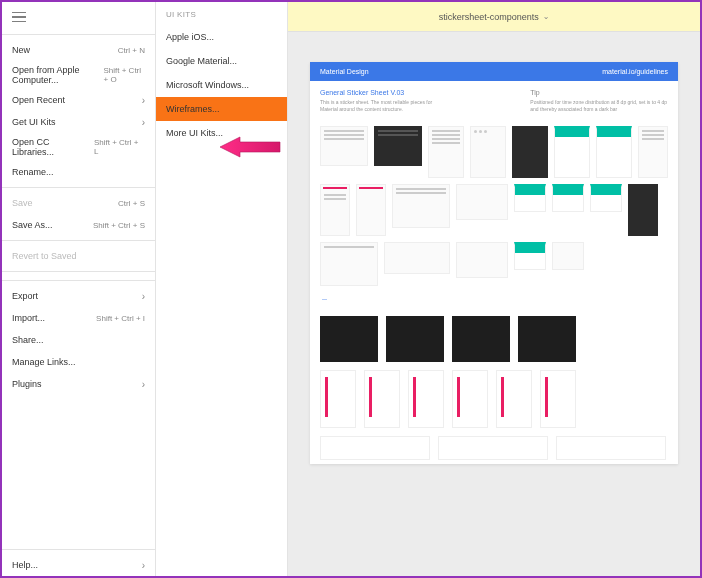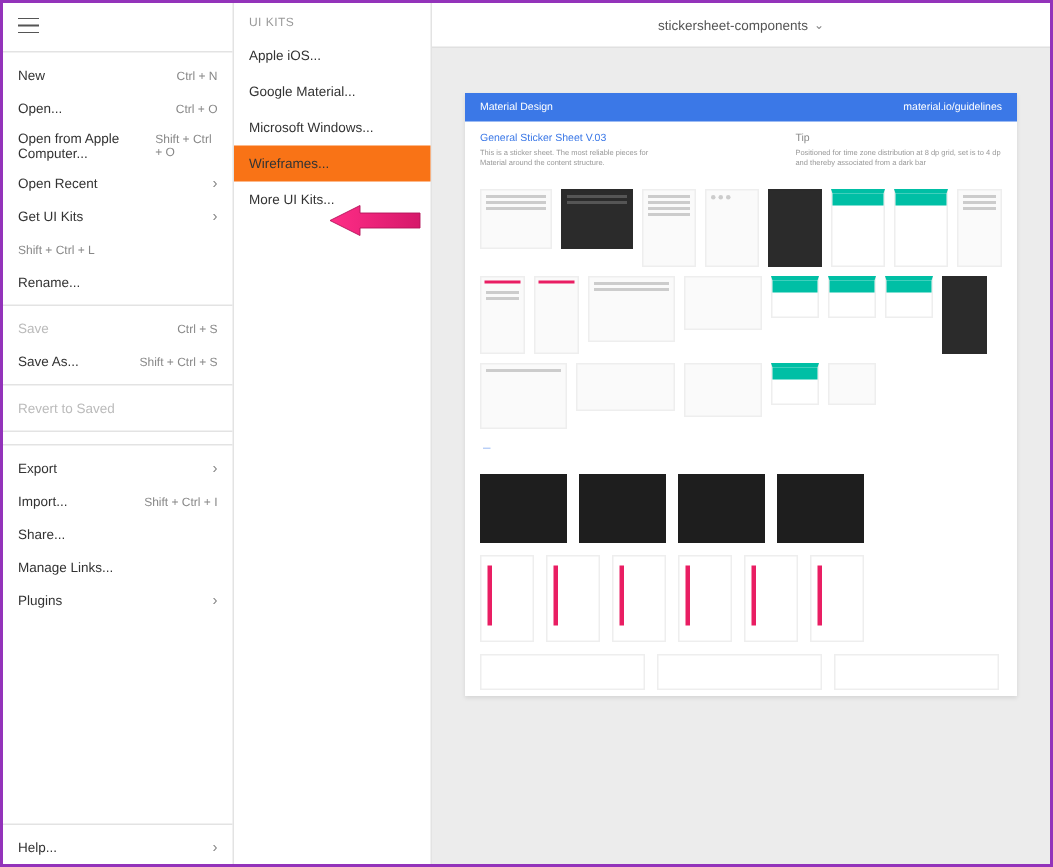--- a/index.html
+++ b/index.html
@@ -22,21 +22,21 @@
 .submenu-col { width: 132px; background: #fff; border-right: 1px solid #e3e3e3; display: flex; flex-direction: column; }
 .submenu-header { font-size: 8px; color: #999; padding: 8px 10px 6px; letter-spacing: 0.3px; }
 .sub-item { padding: 6px 10px; font-size: 9px; color: #333; cursor: pointer; min-height: 24px; display: flex; align-items: center; }
 .sub-item.selected { background: #f97316; }
 
 
 .arrow-wrap { position: absolute; left: 218px; top: 133px; z-index: 50; pointer-events: none; }
 
 
 .canvas-col { flex: 1; background: #ececec; display: flex; flex-direction: column; }
-.canvas-header { height: 30px; display: flex; align-items: center; justify-content: center; border-bottom: 1px solid #e0e0e0; background: #ffffff; }
+.canvas-header { height: 30px; display: flex; align-items: center; justify-content: center; border-bottom: 1px solid #e0e0e0; background: #fef9c3; }
 .doc-title { font-size: 9px; color: #555; display: flex; align-items: center; gap: 4px; }
 .doc-title .caret { font-size: 8px; color: #888; }
 
 .canvas-body { flex: 1; overflow: hidden; padding: 30px 22px 8px; }
 
 
 .sheet { background: #fff; width: 100%; box-shadow: 0 1px 3px rgba(0,0,0,0.1); }
 .sheet-bar { background: #3b78e7; color: #fff; display: flex; justify-content: space-between; align-items: center; padding: 6px 10px; font-size: 7px; }
 .sheet-meta { display: flex; padding: 8px 10px; font-size: 6px; gap: 90px; }
 .sheet-meta .title { color: #3b78e7; font-size: 7px; margin-bottom: 3px; }
@@ -82,36 +82,33 @@
           <path d="M0 0h14M0 5h14M0 10h14" stroke="#555" stroke-width="1.4"></path>
         </svg>
     </div>
     <div class="divider"></div>
 
     <div class="menu-item">
       <span>New</span>
       <span class="shortcut">Ctrl + N</span>
     </div>
     <div class="menu-item">
-      <span>Open...</span>
-      <span class="shortcut">Ctrl + O</span>
-    </div>
-    <div class="menu-item">
       <span>Open from Apple Computer...</span>
       <span class="shortcut">Shift + Ctrl + O</span>
     </div>
     <div class="menu-item">
       <span>Open Recent</span>
       <span class="chevron">›</span>
     </div>
     <div class="menu-item">
       <span>Get UI Kits</span>
       <span class="chevron">›</span>
     </div>
     <div class="menu-item">
+      <span>Open CC Libraries...</span>
       <span class="shortcut">Shift + Ctrl + L</span>
     </div>
     <div class="menu-item">
       <span>Rename...</span>
     </div>
 
     <div class="divider"></div>
 
     <div class="menu-item disabled">
       <span>Save</span>

